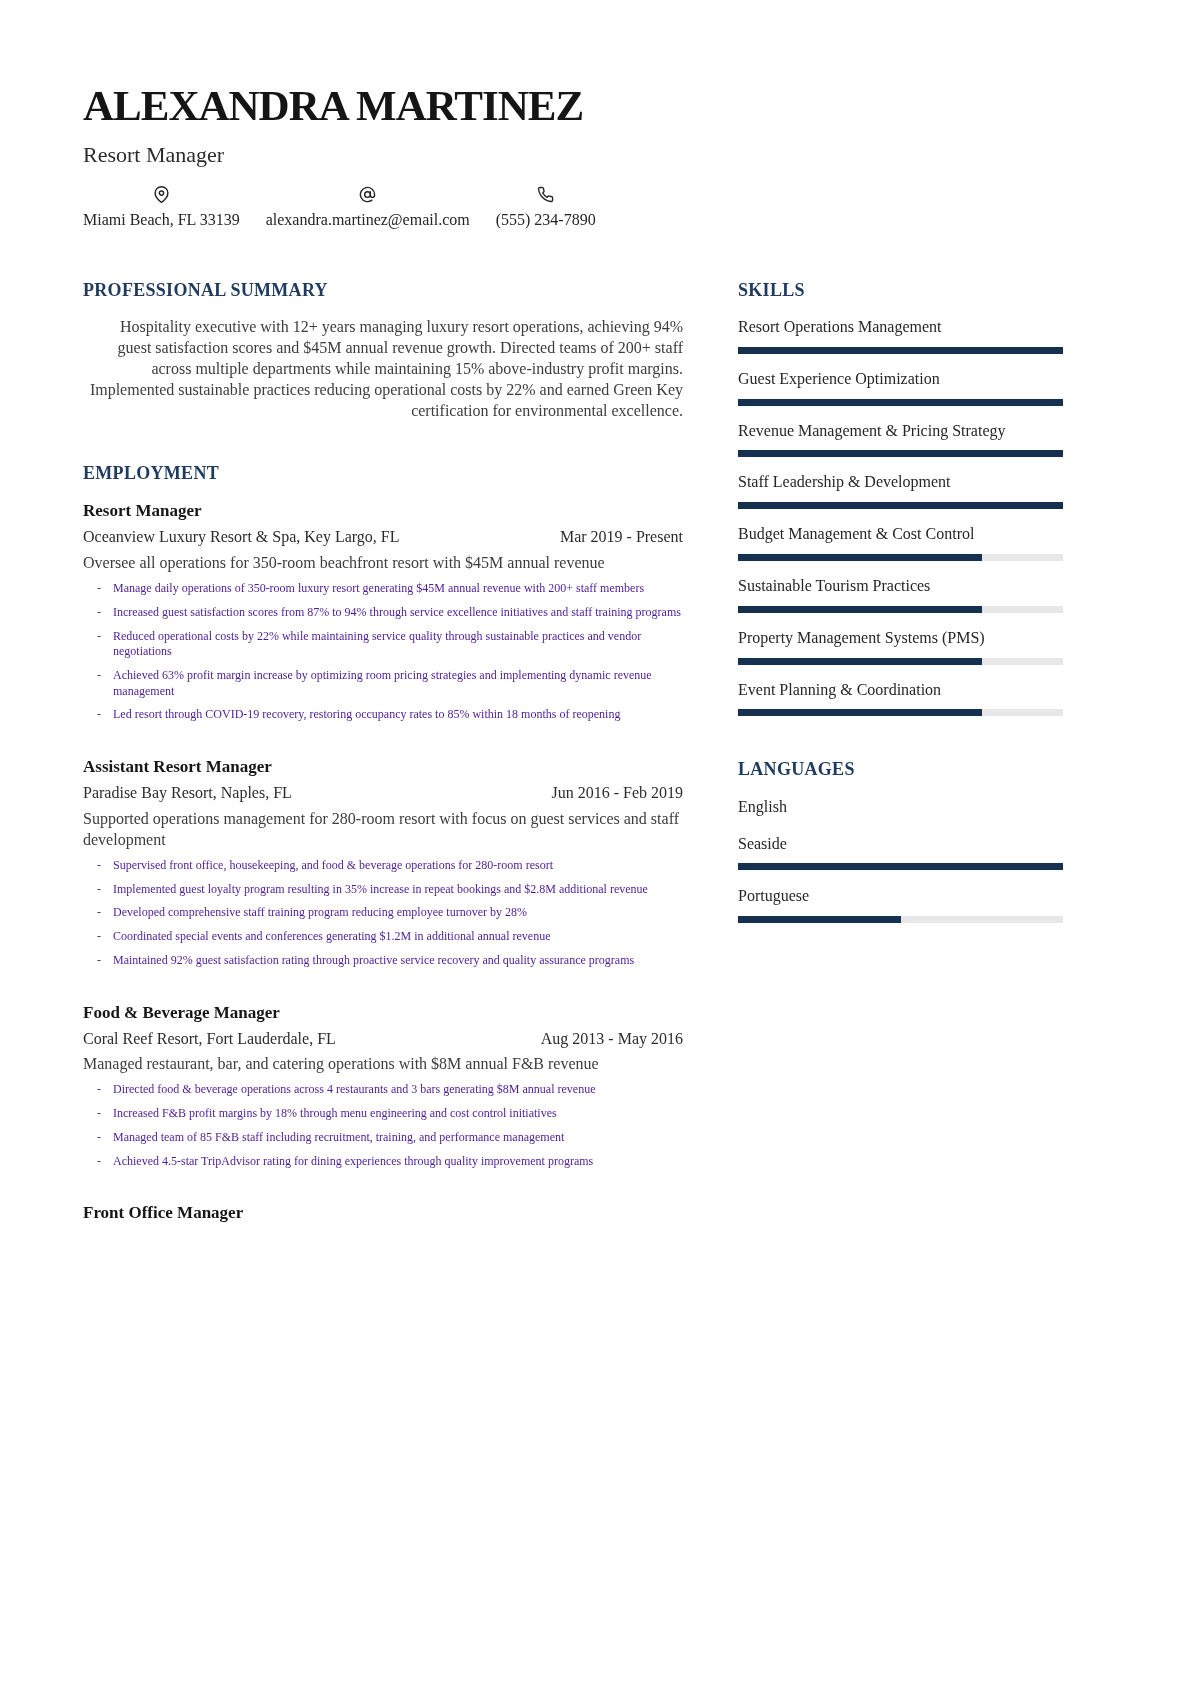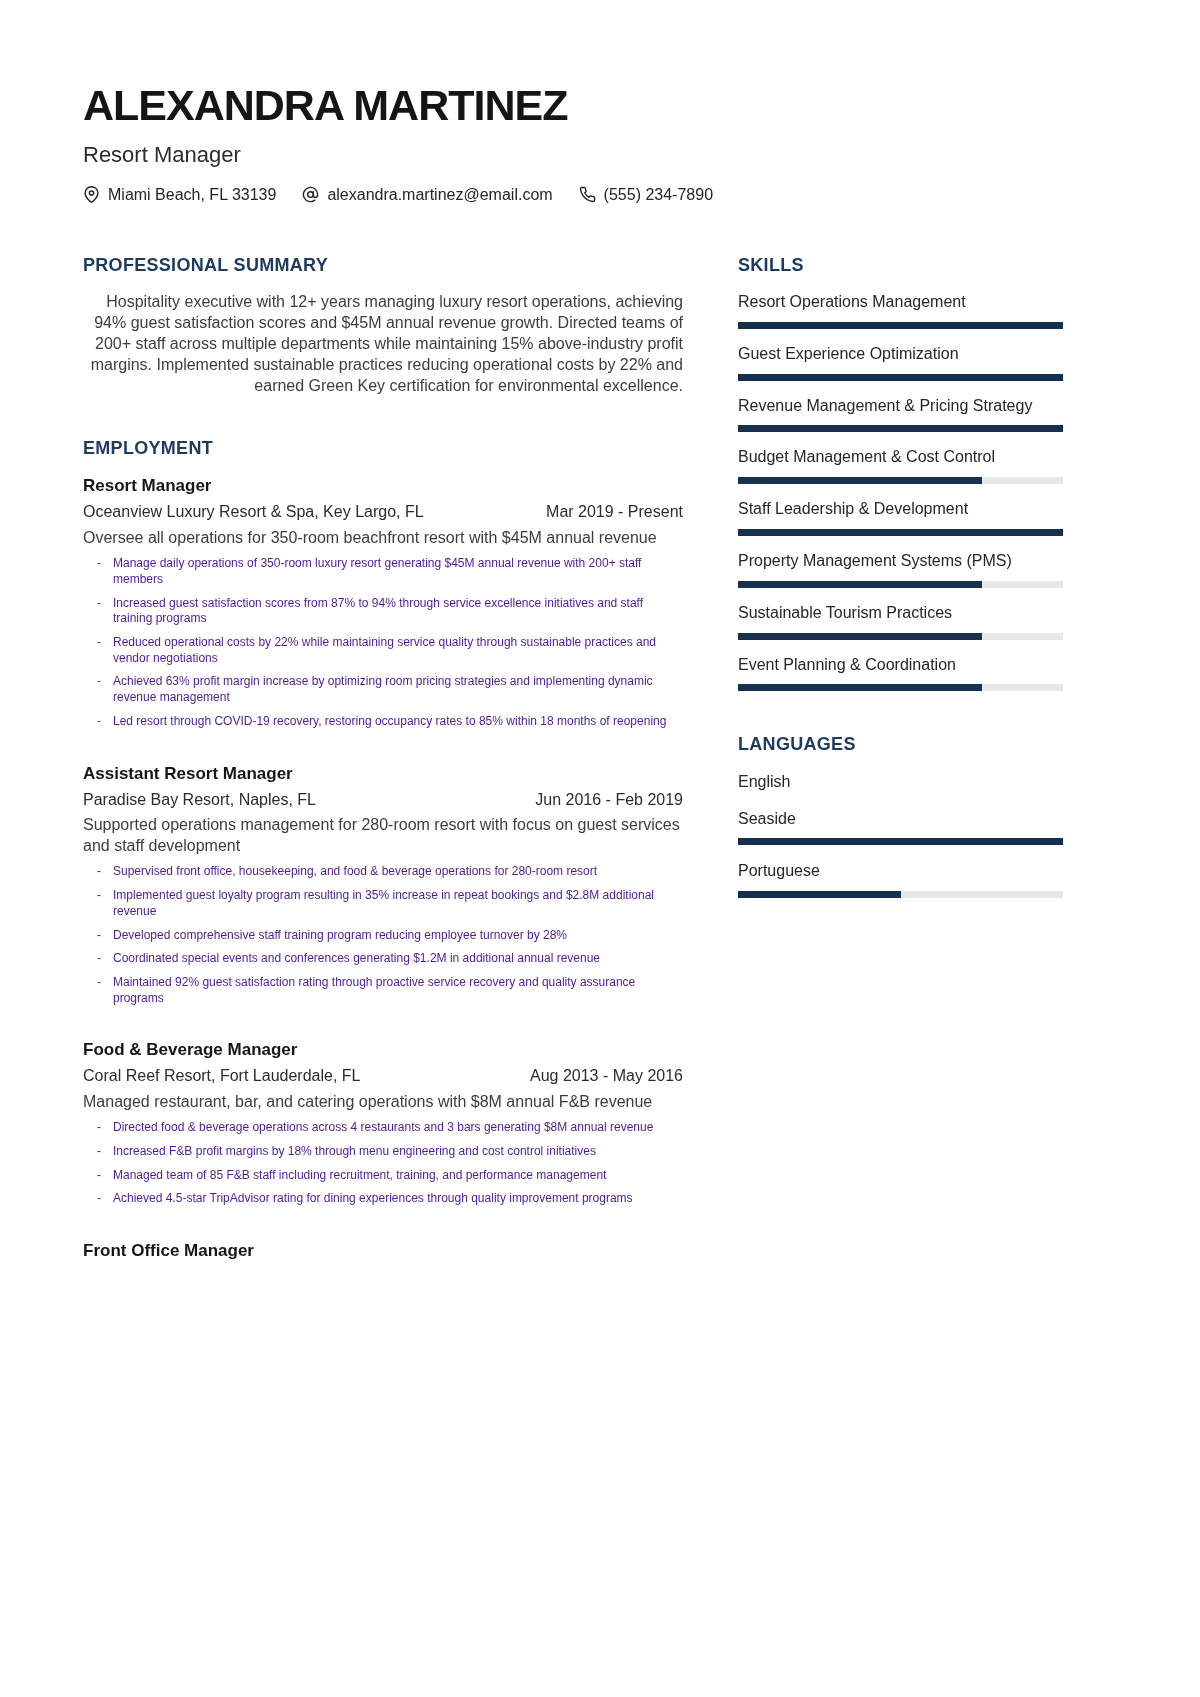--- a/index.html
+++ b/index.html
@@ -9,20 +9,21 @@
     height: 1697px;
     overflow: hidden;
     font-family: "Liberation Sans", "DejaVu Sans", sans-serif;
     color: #3d3d3d;
     -webkit-font-smoothing: antialiased;
   }
   .page {
     width: 1200px;
     height: 1697px;
     padding: 82px 88px 0 83px;
+    font-family: Liberation Serif, serif;
   }
 
   
   .candidate-name {
     font-size: 43px;
     font-weight: 700;
     letter-spacing: -1px;
     color: #151515;
     line-height: 1.1;
   }
@@ -33,21 +34,21 @@
     line-height: 1.2;
   }
   .contact-row {
     margin-top: 17px;
     display: flex;
     align-items: center;
     gap: 26px;
     font-size: 16px;
     color: #252525;
   }
-  .contact-item { display: flex; align-items: center; gap: 8px; }
+  .contact-item { display: flex; align-items: center; gap: 8px; flex-direction: column; }
   .contact-item svg { width: 17px; height: 17px; stroke: #252525; fill: none; stroke-width: 2; flex: none; }
 
   
   .columns {
     margin-top: 50px;
     display: flex;
     gap: 55px;
   }
   .main-col { width: 600px; flex: none; }
   .side-col { width: 325px; flex: none; }
@@ -245,39 +246,39 @@
               <div class="bar-fill" style="width: 100%;"></div>
             </div>
         </div>
         <div class="skill-item">
           <div class="skill-label">Revenue Management &amp; Pricing Strategy</div>
           <div class="bar-track">
               <div class="bar-fill" style="width: 100%;"></div>
             </div>
         </div>
         <div class="skill-item">
+          <div class="skill-label">Staff Leadership &amp; Development</div>
+          <div class="bar-track">
+              <div class="bar-fill" style="width: 100%;"></div>
+            </div>
+        </div>
+        <div class="skill-item">
           <div class="skill-label">Budget Management &amp; Cost Control</div>
           <div class="bar-track">
               <div class="bar-fill" style="width: 75%;"></div>
             </div>
         </div>
         <div class="skill-item">
-          <div class="skill-label">Staff Leadership &amp; Development</div>
-          <div class="bar-track">
-              <div class="bar-fill" style="width: 100%;"></div>
+          <div class="skill-label">Sustainable Tourism Practices</div>
+          <div class="bar-track">
+              <div class="bar-fill" style="width: 75%;"></div>
             </div>
         </div>
         <div class="skill-item">
           <div class="skill-label">Property Management Systems (PMS)</div>
-          <div class="bar-track">
-              <div class="bar-fill" style="width: 75%;"></div>
-            </div>
-        </div>
-        <div class="skill-item">
-          <div class="skill-label">Sustainable Tourism Practices</div>
           <div class="bar-track">
               <div class="bar-fill" style="width: 75%;"></div>
             </div>
         </div>
         <div class="skill-item">
           <div class="skill-label">Event Planning &amp; Coordination</div>
           <div class="bar-track">
               <div class="bar-fill" style="width: 75%;"></div>
             </div>
         </div>

